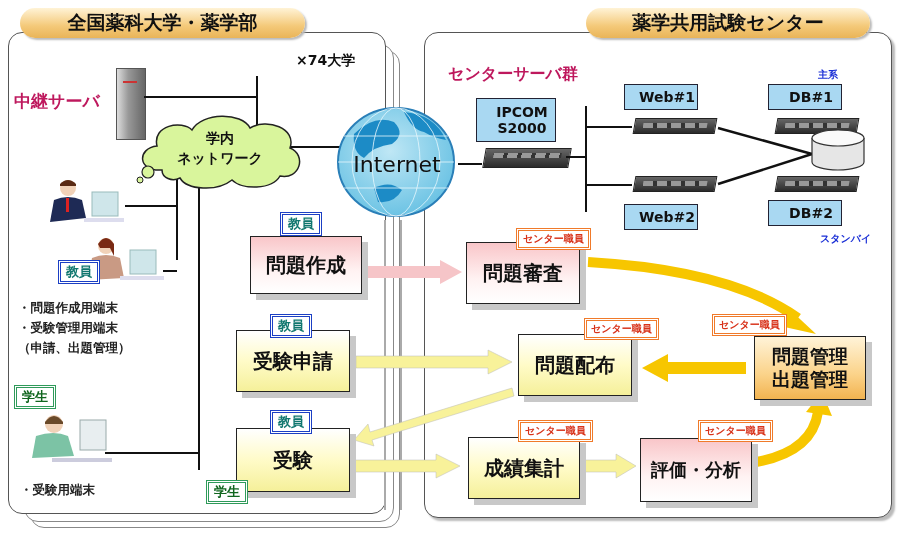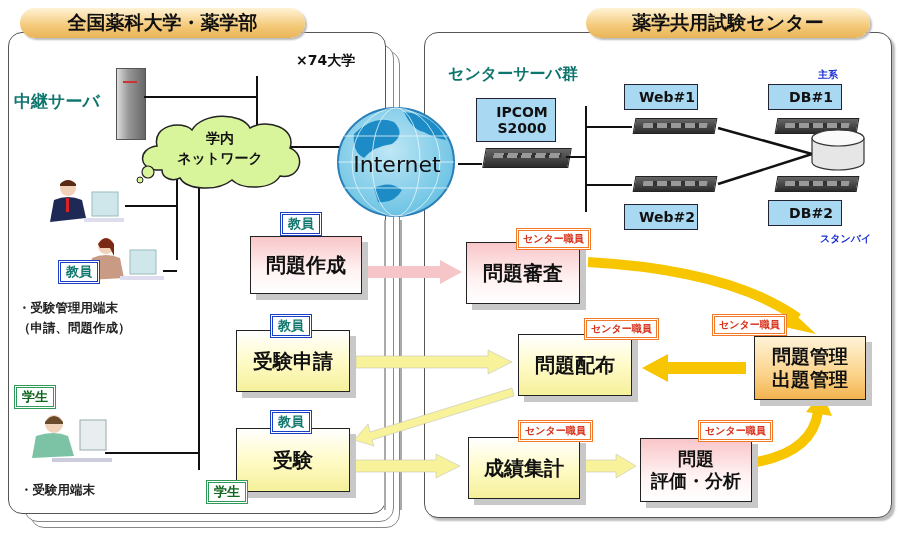--- a/index.html
+++ b/index.html
@@ -2,21 +2,21 @@
 <html><head>
 <meta charset="utf-8">
 <style>
   html,body{margin:0;padding:0;background:#fff;}
   body{width:900px;height:536px;position:relative;overflow:hidden;font-family:"DejaVu Sans","Liberation Sans",sans-serif;}
   .abs{position:absolute;}
   .panel{position:absolute;border:1.5px solid #555;border-radius:14px;background:#fff;}
   .stack{position:absolute;border:1.5px solid #888;border-radius:14px;background:#fff;}
   .title-pill{position:absolute;height:30px;border-radius:16px;background:linear-gradient(#fff3d6,#f4c979 60%,#e9b458);
     box-shadow:2px 2px 2px #bbb;font-weight:bold;font-size:19px;color:#111;display:flex;align-items:center;justify-content:center;}
-  .blue-label{color:#0f766e;font-weight:bold;}
+  .blue-label{color:#be185d;font-weight:bold;}
   .line{position:absolute;background:#111;}
   .role{position:absolute;font-weight:bold;font-size:13px;padding:1px 5px;background:#fff;line-height:16px;}
   .role.teacher{border:3px double #1b3fc4;color:#0f766e;margin-left:44px;}
   .role.student{border:3px double #2f9a5a;color:#11661f;}
   .role.staff{border:3px double #f07a2a;color:#d8321a;font-size:10px;padding:0 4px;}
   .proc{position:absolute;border:1.5px solid #222;box-shadow:6px 6px 0 #c8c8c8;font-weight:bold;color:#111;
     display:flex;align-items:center;justify-content:center;text-align:center;line-height:1.2;}
   .pink{background:linear-gradient(#f9c6c9,#fff2f2 60%,#fff);}
   .yellow{background:linear-gradient(#fff,#fffbc8 50%,#f5f09a);}
   .orange{background:linear-gradient(#fff3d8,#fbd38a 60%,#f2b350);}
@@ -80,22 +80,23 @@
 <svg class="abs" style="left:24px;top:412px;" width="90" height="56">
   <circle cx="30" cy="12" r="9" fill="#f1d2b8"></circle>
     <path d="M21 10 Q30 -2 39 10 L39 12 L21 12Z" fill="#6a4a2a"></path>
   <path d="M8 46 L12 24 Q30 18 44 24 L50 44 Z" fill="#7cc3a5"></path>
   <rect x="56" y="8" width="26" height="30" fill="#e8eef0" stroke="#9aa"></rect>
     <rect x="28" y="46" width="60" height="4" fill="#ccd"></rect>
 </svg>
 
 <div class="role teacher" style="left:14px;top:260px;">教員</div>
 <div class="note" style="left:18px;top:298px;">
+  <div>・問題作成用端末</div>
   <div>・受験管理用端末</div>
-  <div>（申請、問題作成）</div>
+  <div>（申請、出題管理）</div>
 </div>
 <div class="role student" style="left:14px;top:385px;">学生</div>
 <div class="note" style="left:20px;top:480px;">・受験用端末</div>
 
 <div class="panel" style="left:424px;top:32px;width:466px;height:484px;box-shadow:3px 3px 2px #bbb;"></div>
 <div class="title-pill" style="left:586px;top:8px;width:284px;">薬学共用試験センター</div>
 <div class="abs blue-label" style="left:448px;top:64px;font-size:16px;">センターサーバ群</div>
 
 <svg class="abs" style="left:334px;top:104px;" width="126" height="116">
   <defs>
@@ -206,17 +207,16 @@
 
 <div class="proc yellow" style="left:236px;top:428px;width:112px;height:62px;font-size:20px;">受験</div>
 <div class="role teacher" style="left:226px;top:410px;">教員</div>
 <div class="role student" style="left:206px;top:480px;">学生</div>
 
 <div class="proc yellow" style="left:468px;top:437px;width:110px;height:60px;font-size:20px;">成績集計</div>
 <div class="role staff" style="left:518px;top:420px;">センター職員</div>
 
 <div class="proc pink" style="left:640px;top:438px;width:110px;height:62px;font-size:18px;">
   <div>
-      <div>問題</div>
       <div>評価・分析</div>
     </div>
 </div>
 <div class="role staff" style="left:698px;top:420px;">センター職員</div>
 
 </body></html>

